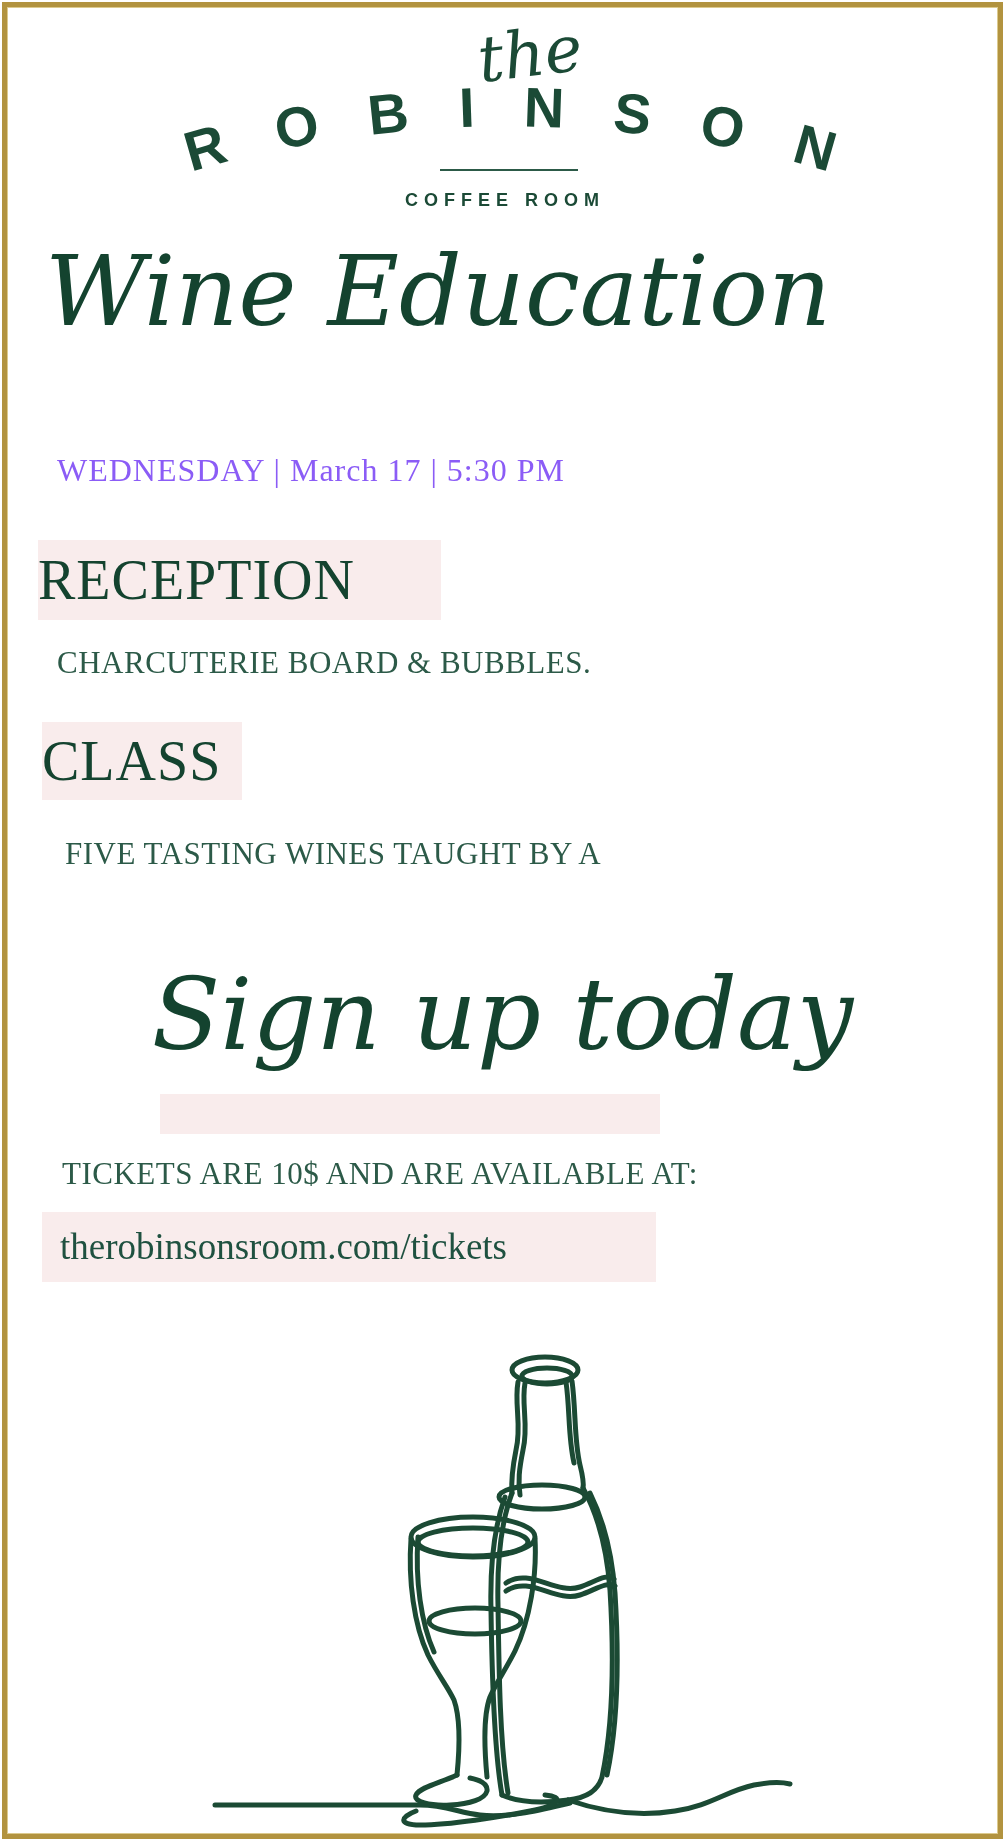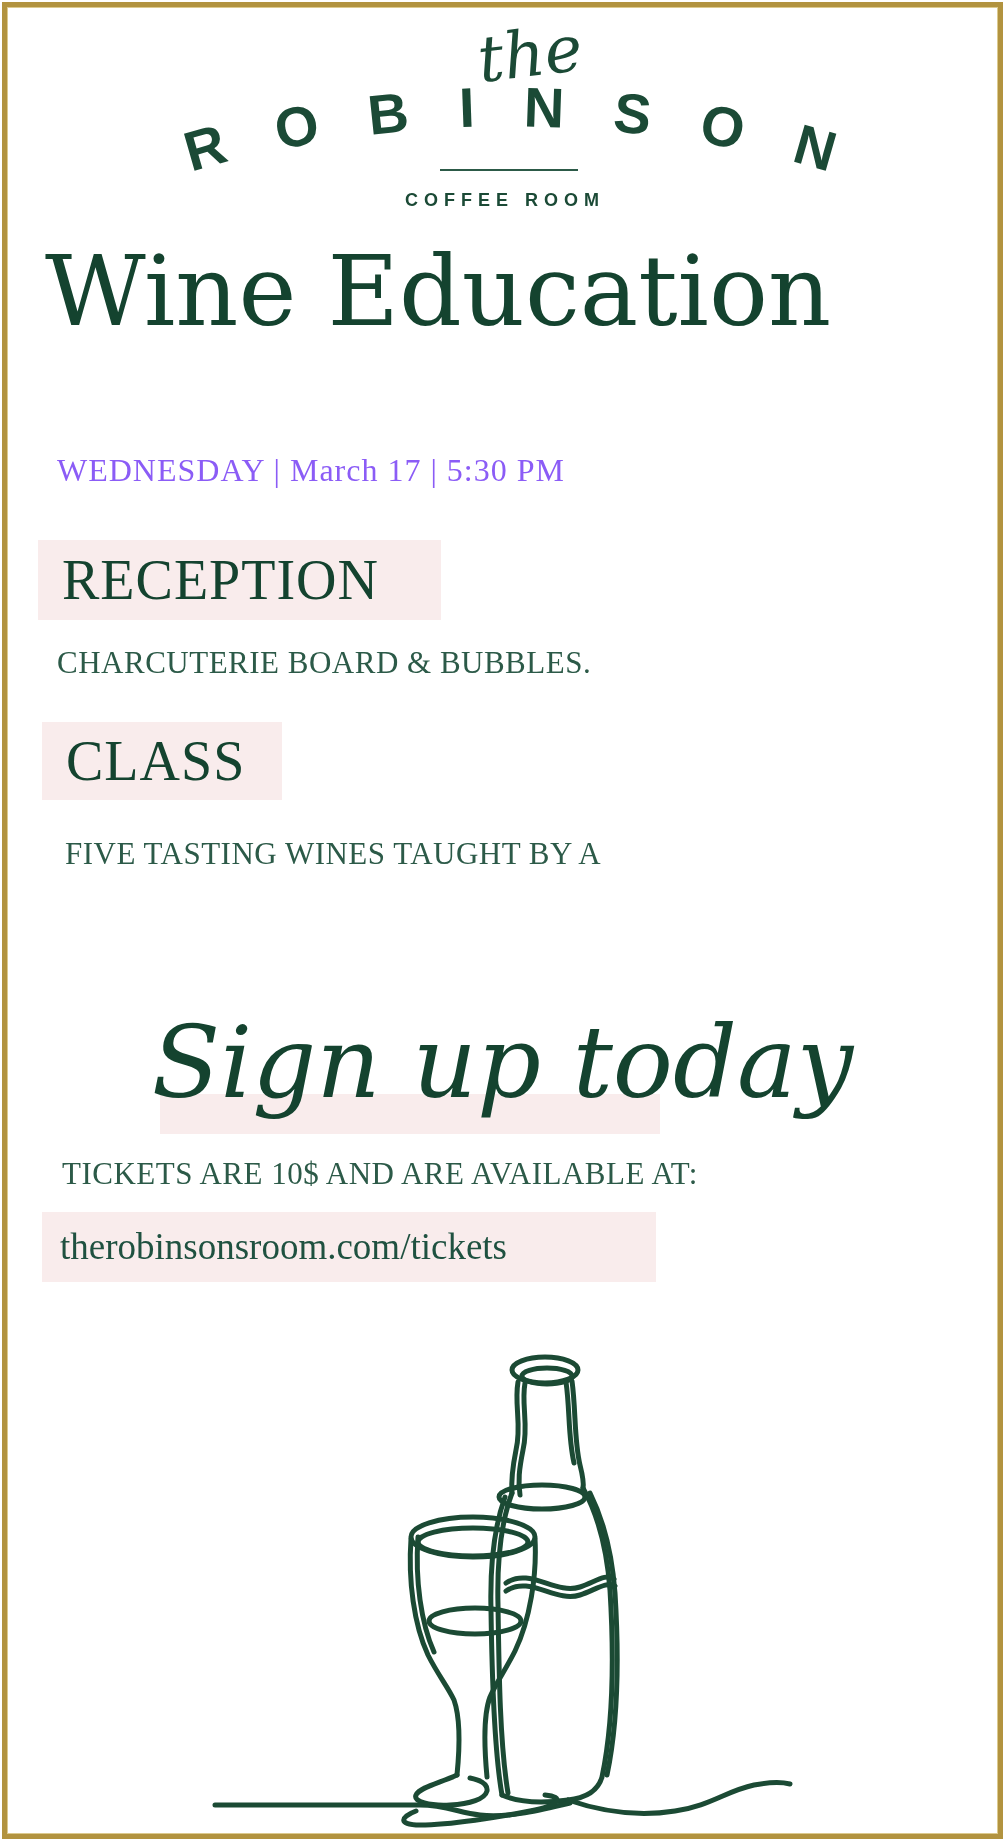--- a/index.html
+++ b/index.html
@@ -38,50 +38,50 @@
     position:absolute;left:440px;top:169px;width:138px;height:2px;background:#2c5a48;
   }
   .logo-subtitle{
     position:absolute;left:0;top:190px;width:1010px;text-align:center;
     font-family:"Liberation Sans", sans-serif;font-weight:700;
     font-size:18px;letter-spacing:6px;color:#1b4a36;
   }
   
   .title-script{
     position:absolute;left:0;top:238px;width:876px;text-align:center;
-    font-family:"DejaVu Serif", serif;
+    font-family:"DejaVu Serif", serif;font-style:italic;
     font-size:98px;color:#14432f;line-height:1.1;
   }
   
   .schedule{
     position:absolute;left:57px;top:452px;
     font-size:32px;color:#8b5cf6;letter-spacing:1px;
   }
   
   .hl-block{position:absolute;background:#f9ecec;}
   .reception-block{left:38px;top:540px;width:403px;height:80px;}
-  .class-block{left:42px;top:722px;width:240px;height:78px;}
+  .class-block{left:42px;top:722px;width:200px;height:78px;}
   .hl-block .heading{
-    font-size:56px;color:#14432f;line-height:80px;padding-left:24px;
+    font-size:56px;color:#14432f;line-height:80px;
     letter-spacing:1px;white-space:nowrap;
   }
   .class-block .heading{line-height:78px;}
   .body-line{
     position:absolute;font-size:31px;color:#2c5a48;letter-spacing:0.5px;white-space:nowrap;
   }
   .reception-body{left:57px;top:645px;}
   .class-body{left:65px;top:820px;line-height:68px;}
   
   .signup-bar{
     position:absolute;left:160px;top:1094px;width:500px;height:40px;background:#f9ecec;
   }
   .signup-script{
     position:absolute;left:0;top:960px;width:1005px;text-align:center;
     font-family:"DejaVu Serif", serif;font-style:italic;
-    font-size:100px;color:#14432f;line-height:1.1;z-index:2;margin-top:48px;
+    font-size:100px;color:#14432f;line-height:1.1;z-index:2;
   }
   .tickets-line{left:62px;top:1156px;}
   .url-block{left:42px;top:1212px;width:614px;height:70px;}
   .url-text{
     font-size:37px;color:#1f5140;line-height:70px;padding-left:18px;white-space:nowrap;
   }
   
   .illustration{position:absolute;left:170px;top:1325px;width:810px;height:510px;}
   .illustration svg{width:100%;height:100%;}
   .illustration path,.illustration ellipse{

